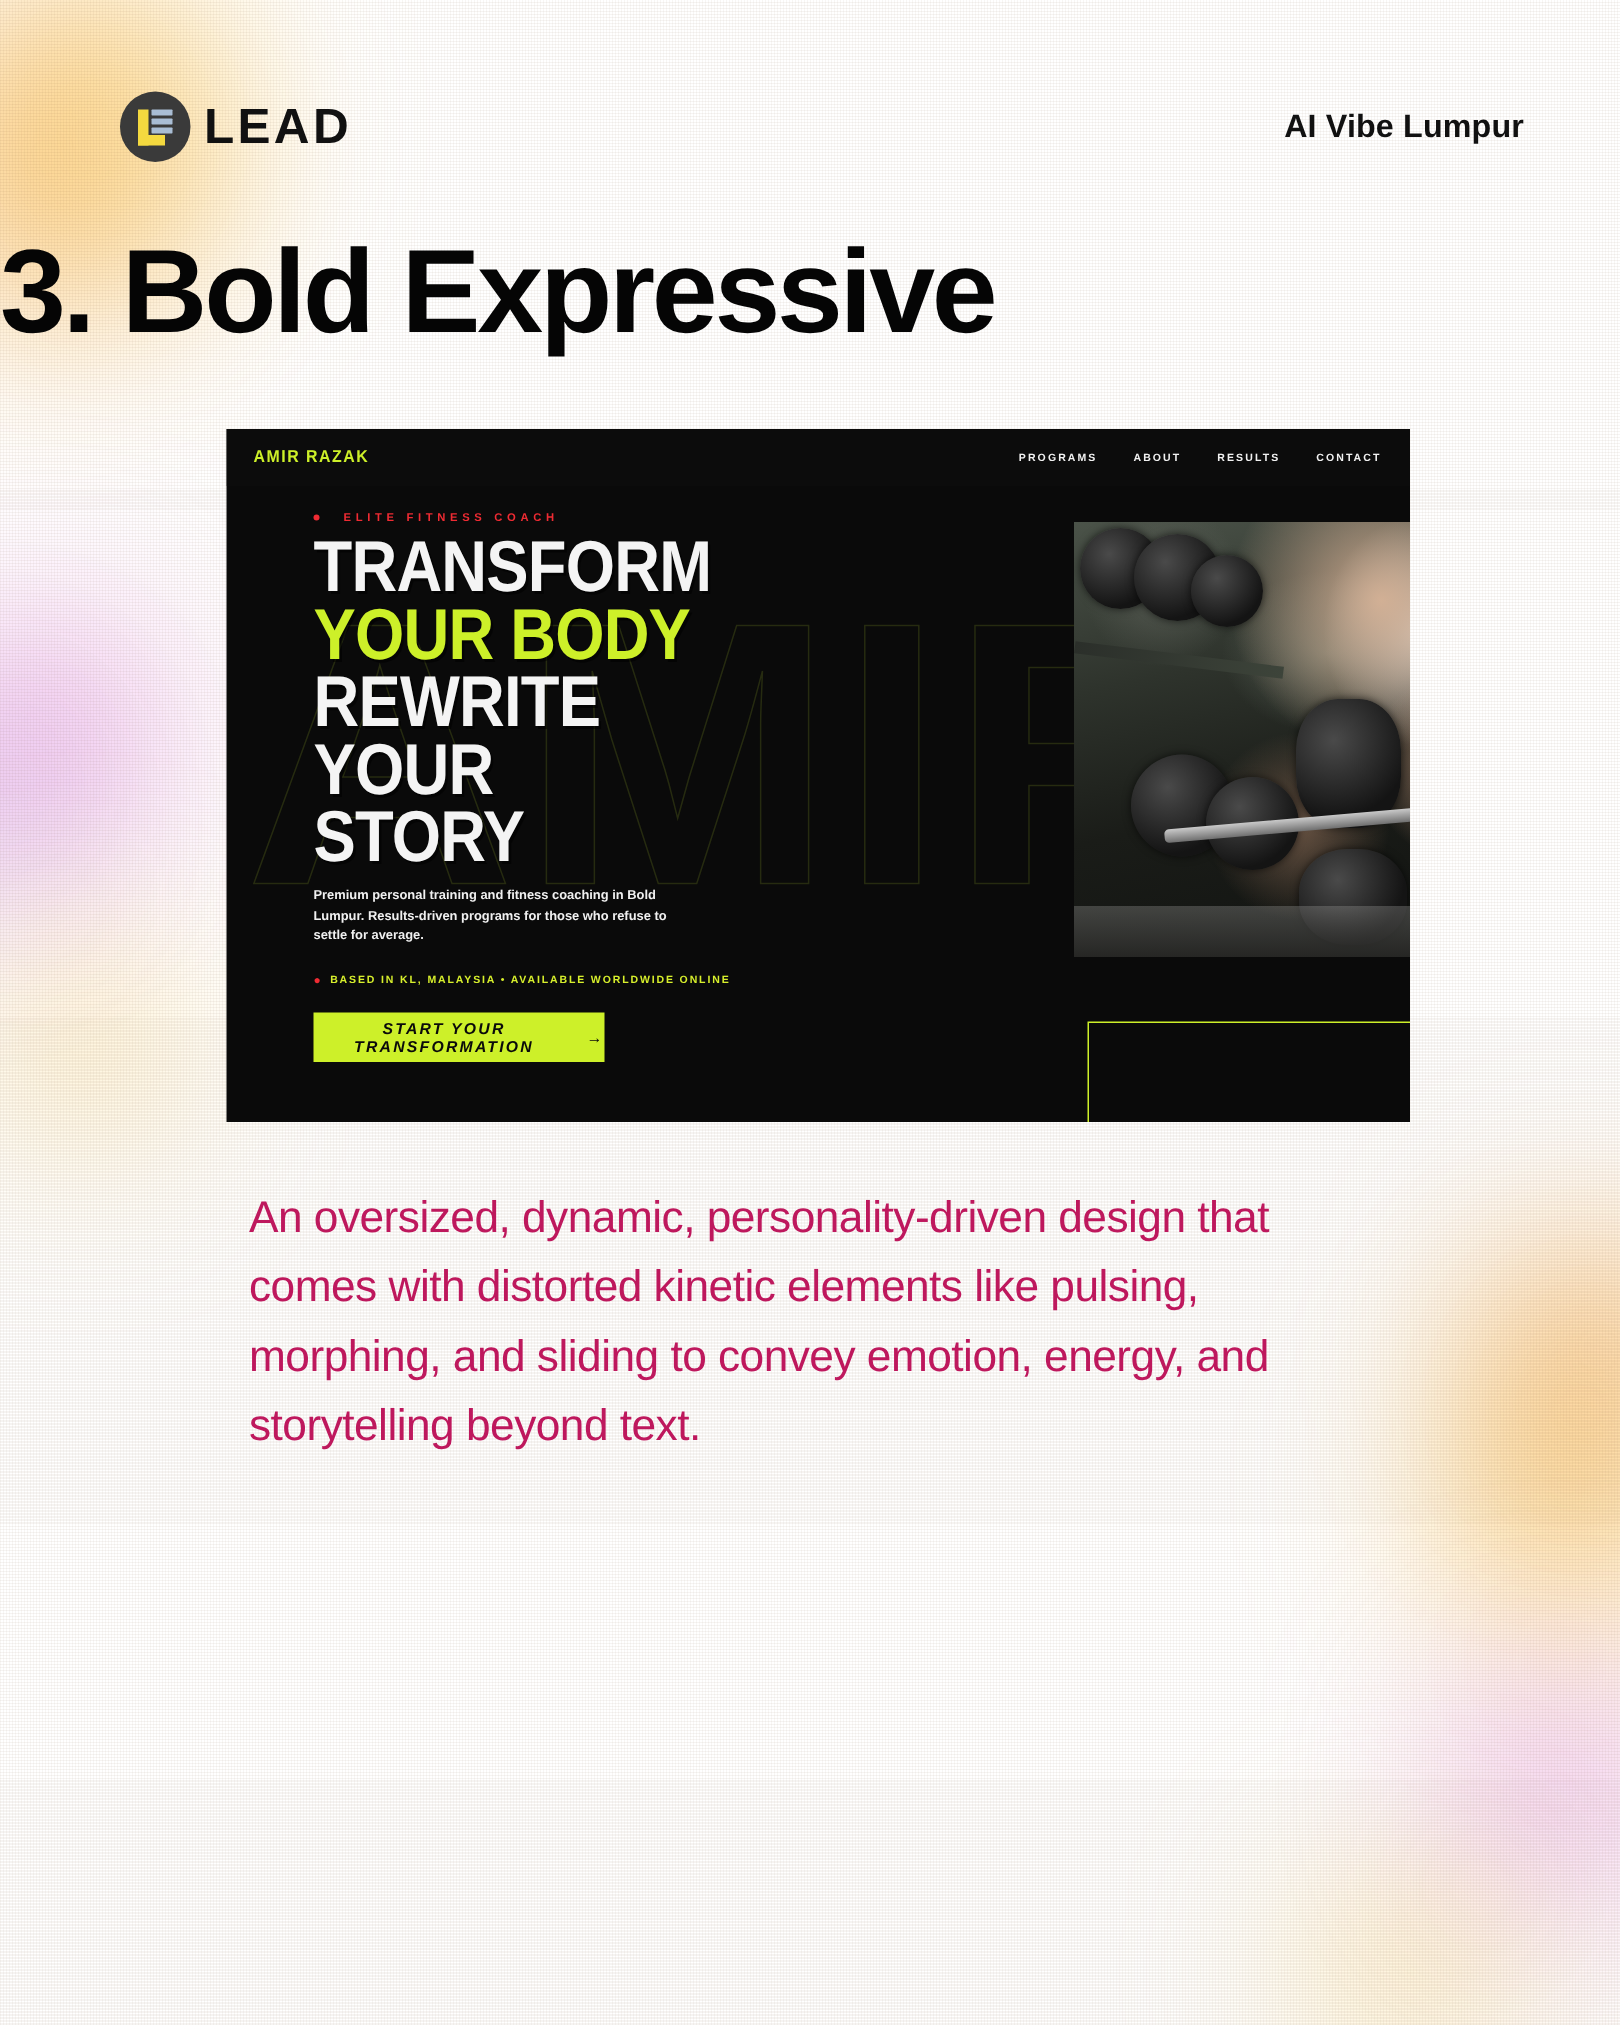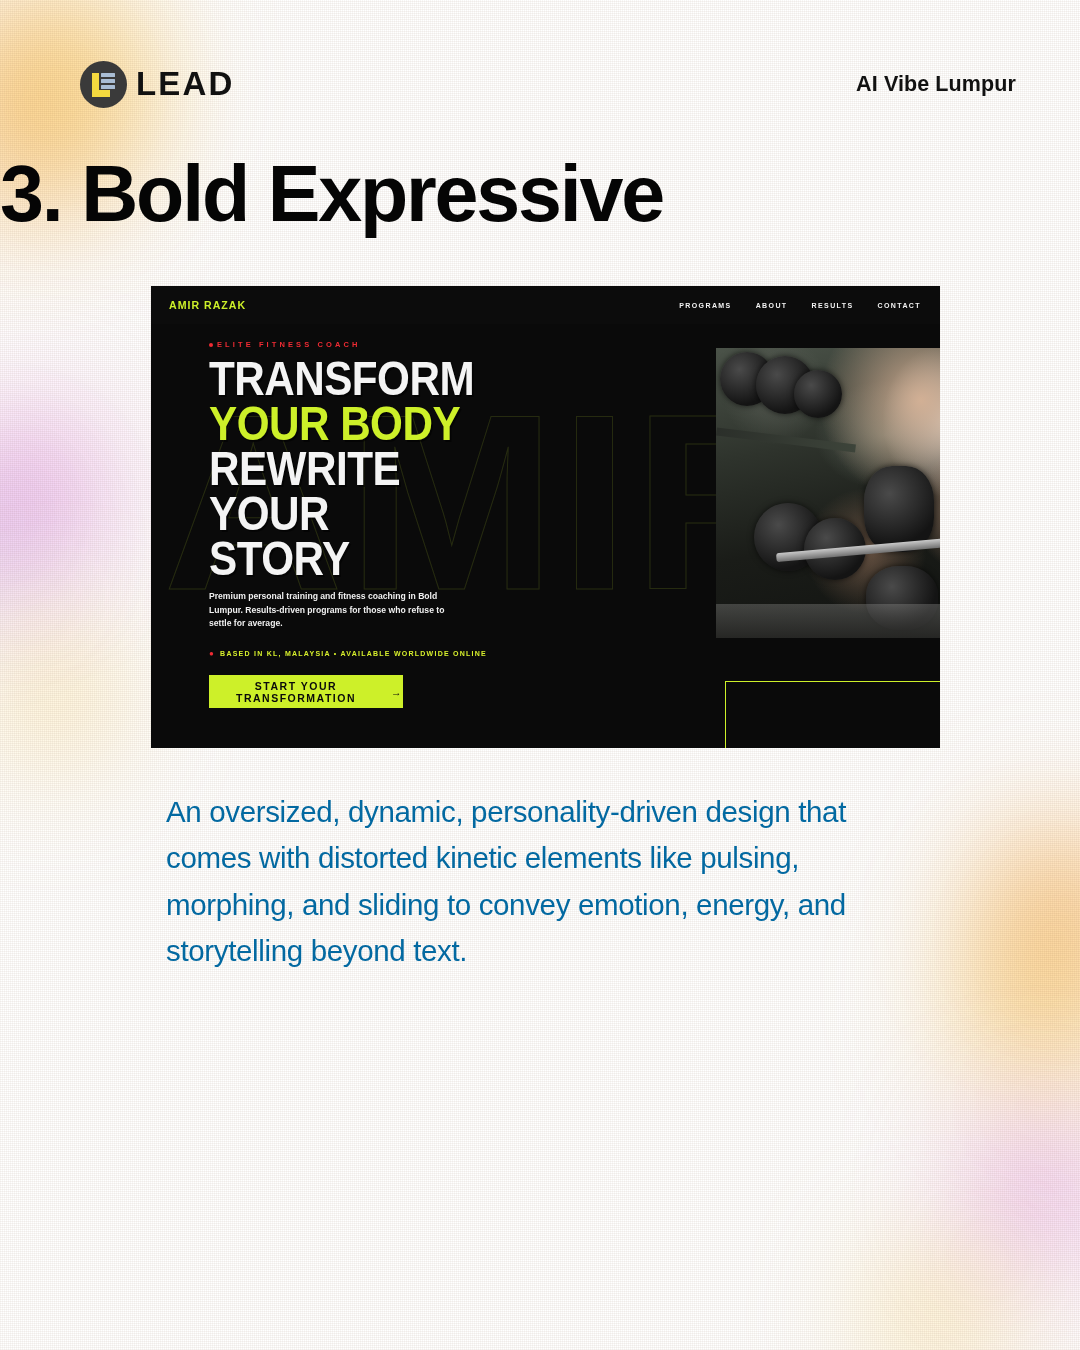--- a/index.html
+++ b/index.html
@@ -219,21 +219,21 @@
   #mock-hero {
     position: absolute;
     left: 0; top: 38px;
     width: 789px; height: 424px;
   }
   #mock-eyebrow {
     position: absolute;
     left: 58px; top: 16px;
     display: flex;
     align-items: center;
-    gap: 4px;
+    gap: 16px;
     font-size: 7.5px;
     font-weight: bold;
     letter-spacing: 3.1px;
     color: #ef2b33;
   }
   #mock-eyebrow .dot {
     width: 4px; height: 4px;
     border-radius: 50%;
     background: #ef2b33;
     flex: 0 0 auto;
@@ -286,20 +286,21 @@
     align-items: center;
     justify-content: center;
     gap: 8px;
     font-family: "Liberation Sans Narrow", "Liberation Sans", sans-serif;
     font-size: 10.5px;
     font-weight: bold;
     letter-spacing: 1.5px;
     color: #0a0a0a;
     border: none;
     cursor: pointer;
+    font-style: italic;
   }
 
   
   #mock-photo-wrap {
     position: absolute;
     left: 565px; top: 24px;
     width: 325px; height: 290px;
     overflow: hidden;
   }
   #mock-photo {
@@ -358,21 +359,21 @@
 
   
   #description {
     position: absolute;
     left: 166px; top: 789px;
     width: 760px;
   }
   #description p {
     font-size: 29.5px;
     line-height: 1.57;
-    color: #0369a1;
+    color: #be185d;
     letter-spacing: -0.35px;
   }
   #description p + p { margin-top: 35px; }
 
   
   #footer {
     position: absolute;
     left: 80px; top: 1258px;
     display: flex;
     align-items: baseline;

